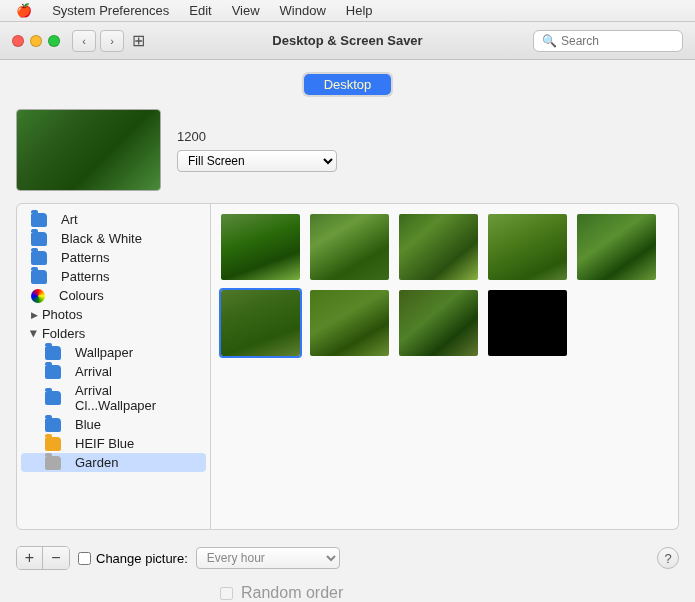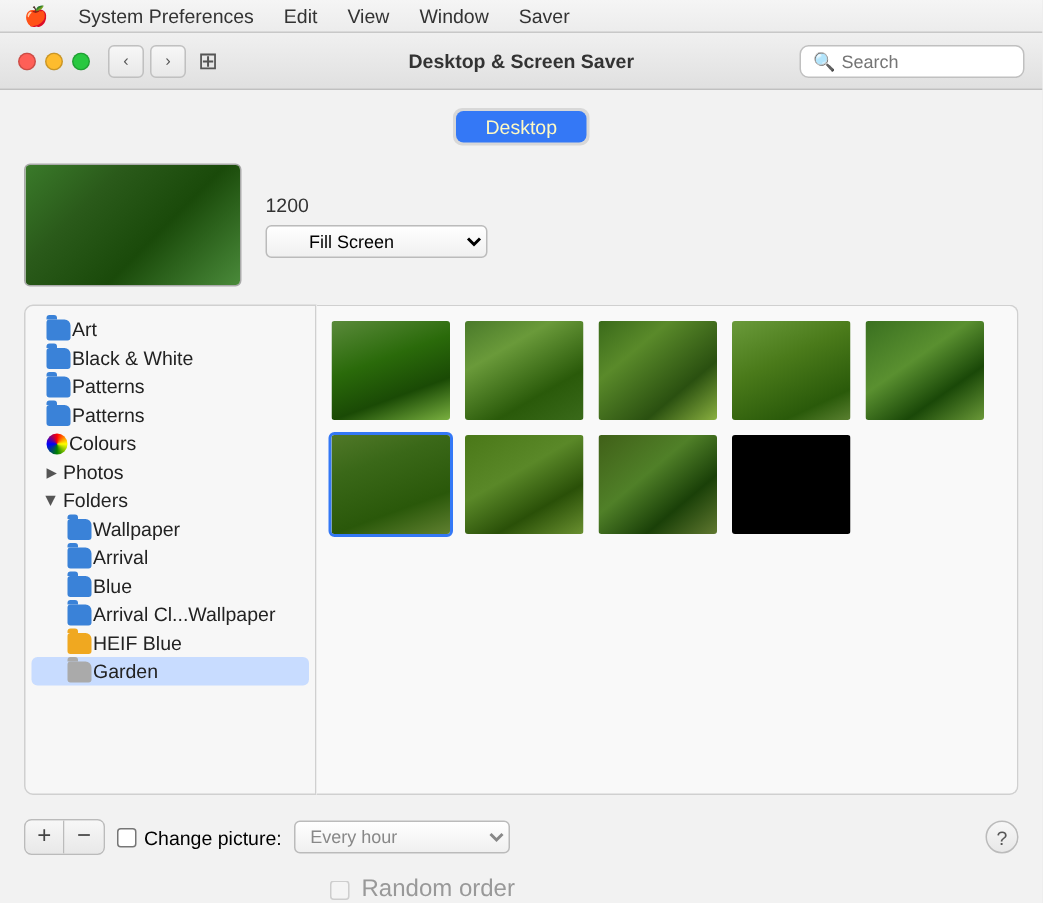--- a/index.html
+++ b/index.html
@@ -183,27 +183,27 @@
     .preview-res {
       font-size: 13px;
       color: #333;
     }
     .fill-select {
       display: flex;
       align-items: center;
       gap: 0;
     }
     .fill-select select {
-      padding: 2px 24px 2px 24px;
+      padding: 2px 24px 2px 6px;
       border: 1px solid #bbb;
       border-radius: 4px;
       background: linear-gradient(to bottom, #fff, #f0f0f0);
       font-size: 12px;
       appearance: auto;
-      width: 148px;
+      width: 160px;
     }
 
     
     .main-panel {
       display: flex;
       gap: 0;
       flex: 1;
       min-height: 0;
     }
 
@@ -213,21 +213,21 @@
       min-width: 195px;
       background: #f7f7f7;
       border: 1px solid #d0d0d0;
       border-radius: 6px 0 0 6px;
       overflow-y: auto;
       padding: 6px 0;
     }
     .sidebar-item {
       display: flex;
       align-items: center;
-      gap: 1px;
+      gap: 14px;
       padding: 2px 10px;
       cursor: pointer;
       border-radius: 4px;
       margin: 0 4px;
       font-size: 13px;
       color: #222;
     }
     .sidebar-item.selected { background: #c8dcff; }
     .folder-icon {
       width: 16px; height: 14px;
@@ -397,21 +397,21 @@
   </style>
 </head>
 <body>
 
 <div class="menubar">
   <span class="menu-item">🍎</span>
   <span class="menu-item">System Preferences</span>
   <span class="menu-item">Edit</span>
   <span class="menu-item">View</span>
   <span class="menu-item">Window</span>
-  <span class="menu-item">Saver</span>
+  <span class="menu-item">Help</span>
 </div>
 
 <div class="titlebar">
   <div class="traffic-lights">
     <div class="traffic-light close"></div>
     <div class="traffic-light minimize"></div>
     <div class="traffic-light maximize"></div>
   </div>
   <div class="nav-buttons">
     <div class="nav-btn">‹</div>
@@ -487,25 +487,25 @@
         <div class="sidebar-item" style="padding-left:24px">
           <span class="folder-icon blue"></span>
           <span>Wallpaper</span>
         </div>
         <div class="sidebar-item" style="padding-left:24px">
           <span class="folder-icon blue"></span>
           <span>Arrival</span>
         </div>
         <div class="sidebar-item" style="padding-left:24px">
           <span class="folder-icon blue"></span>
+          <span>Arrival Cl...Wallpaper</span>
+        </div>
+        <div class="sidebar-item" style="padding-left:24px">
+          <span class="folder-icon blue"></span>
           <span>Blue</span>
-        </div>
-        <div class="sidebar-item" style="padding-left:24px">
-          <span class="folder-icon blue"></span>
-          <span>Arrival Cl...Wallpaper</span>
         </div>
         <div class="sidebar-item" style="padding-left:24px">
           <span class="folder-icon yellow"></span>
           <span>HEIF Blue</span>
         </div>
         <div class="sidebar-item selected" style="padding-left:24px">
           <span class="folder-icon gray"></span>
           <span>Garden</span>
         </div>
       </div>

